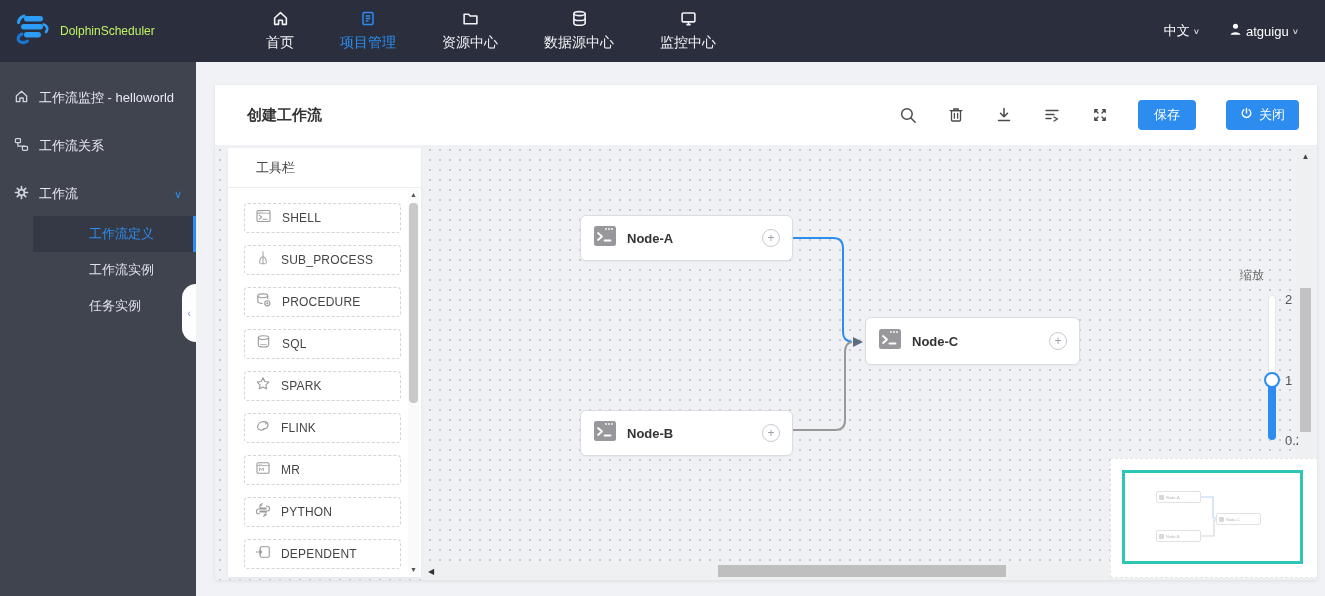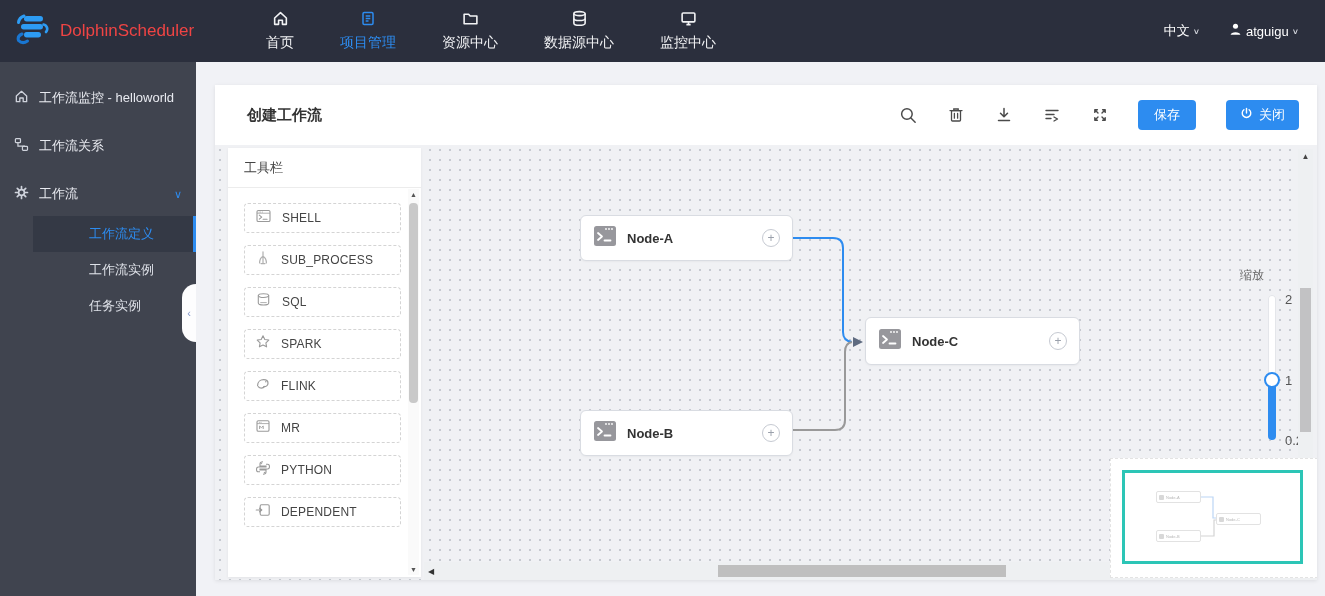--- a/index.html
+++ b/index.html
@@ -2,21 +2,21 @@
 <html><head>
 <meta charset="utf-8">
 <style>
   * { margin:0; padding:0; box-sizing:border-box; }
   html,body { width:1325px; height:596px; font-family:"Liberation Sans","DejaVu Sans",sans-serif; background:#f1f2f6; overflow:hidden; }
   .app { position:relative; width:1325px; height:596px; background:#f1f2f6; }
 
   
   .topnav { position:absolute; top:0; left:0; width:1325px; height:62px; background:#2b2f3d; display:flex; align-items:center; z-index:30; }
   .brand { display:flex; align-items:center; gap:8px; padding-left:14px; width:230px; }
-  .brand-title { color:#ef4444; font-size:17px; }
+  .brand-title { color:#bef264; font-size:12px; }
   .nav-menu { display:flex; align-items:center; gap:46px; margin-left:36px; }
   .nav-item { display:flex; align-items:center; gap:7px; color:#f2f3f5; font-size:14px; cursor:pointer;flex-direction:column; }
   .nav-item svg { display:block; }
   .nav-item.active { color:#2d8cf0; }
   .nav-right { margin-left:auto; display:flex; align-items:center; gap:28px; padding-right:26px; color:#fff; font-size:13px; }
   .nav-right .drop { display:flex; align-items:center; gap:3px; cursor:pointer; }
   .caret { font-size:10px; color:#d6d9e0; transform:scaleY(.8); }
 
   
   .sidebar { position:absolute; top:62px; left:0; width:196px; height:534px; background:#40444f; z-index:20; }
@@ -41,21 +41,21 @@
   .btn.close-btn { margin-left:2px; padding:0 14px; }
 
   
   .canvas { position:absolute; top:60px; left:0; width:1102px; height:435px; overflow:hidden;
             background-color:#f0f1f4;
             background-image:radial-gradient(circle,#c7cad1 1px,transparent 1.3px);
             background-size:10px 10px; }
 
   
   .toolbox { position:absolute; left:13px; top:3px; width:193px; height:429px; background:#fff; box-shadow:0 1px 3px rgba(0,0,0,.06); overflow:hidden; }
-  .toolbox-title { height:40px; line-height:40px; padding-left:16px; font-size:13px; color:#444; border-bottom:1px solid #ececec; background:#fff; }
+  .toolbox-title { height:40px; line-height:40px; padding-left:28px; font-size:13px; color:#444; border-bottom:1px solid #ececec; background:#fff; }
   .task-list { position:absolute; top:41px; bottom:0; left:0; right:14px; padding:14px 6px 0 16px; overflow:hidden; }
   .task-item { display:flex; align-items:center; gap:10px; height:30px; border:1px dashed #d4d4d4; border-radius:4px; padding:0 10px; margin-bottom:12px; background:#fff; cursor:grab; }
   .task-item span.lbl { font-size:12px; color:#444; letter-spacing:.2px; }
   .tb-scroll { position:absolute; top:41px; right:2px; bottom:2px; width:11px; background:#fafafa; }
   .tb-scroll .arr { position:absolute; left:0; width:11px; text-align:center; font-size:7px; color:#555; cursor:pointer; }
   .tb-scroll .arr.up { top:2px; } .tb-scroll .arr.down { bottom:2px; }
   .tb-thumb { position:absolute; left:1px; top:14px; width:9px; height:200px; background:#c9c9c9; border-radius:4px; cursor:pointer; }
 
   
   .node { position:absolute; width:213px; height:46px; background:#fff; border:1px solid #d9dce2; border-radius:6px; display:flex; align-items:center; padding:0 12px; box-shadow:0 1px 2px rgba(0,0,0,.04); cursor:pointer; z-index:4; }
@@ -304,20 +304,31 @@
 
           <div class="task-item">
             <span>
               <svg width="16" height="16" viewBox="0 0 16 16" fill="none" stroke="#b0b0b0" stroke-width="1.2" stroke-linecap="round">
                 <path d="M8 1.8 v4.4 M8 6.2 C5 7.8 4.6 10 4.6 13 M8 6.2 C11 7.8 11.4 10 11.4 13 M8 6.2 v6.8 M6 13.6 h4"></path>
               </svg>
             </span>
             <span class="lbl">SUB_PROCESS</span>
           </div>
 
+          <div class="task-item">
+            <span>
+              <svg width="17" height="16" viewBox="0 0 16 16" fill="none" stroke="#9a9a9a" stroke-width="1.1">
+                <ellipse cx="7.3" cy="3.8" rx="5" ry="1.9"></ellipse>
+                <path d="M2.3 3.8 V9.6 c0 1 2.2 1.9 5 1.9 M12.3 3.8 v3.4"></path>
+                <circle cx="11.8" cy="11.3" r="2.6"></circle>
+                <path d="M11.8 10.2 v2.2 M10.7 11.3 h2.2" stroke-width=".9"></path>
+              </svg>
+            </span>
+            <span class="lbl">PROCEDURE</span>
+          </div>
 
           <div class="task-item">
             <span>
               <svg width="17" height="16" viewBox="0 0 16 16" fill="none" stroke="#9a9a9a" stroke-width="1.1">
                 <ellipse cx="8" cy="3.6" rx="5.2" ry="1.9"></ellipse>
                 <path d="M2.8 3.6 V11 c0 1.1 2.3 2 5.2 2 s5.2 -.9 5.2 -2 V3.6"></path>
                 <path d="M4.8 10.6 h6.4" stroke-width=".8"></path>
               </svg>
             </span>
             <span class="lbl">SQL</span>

